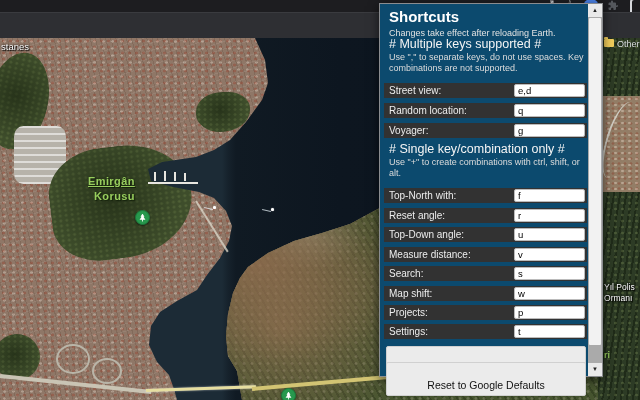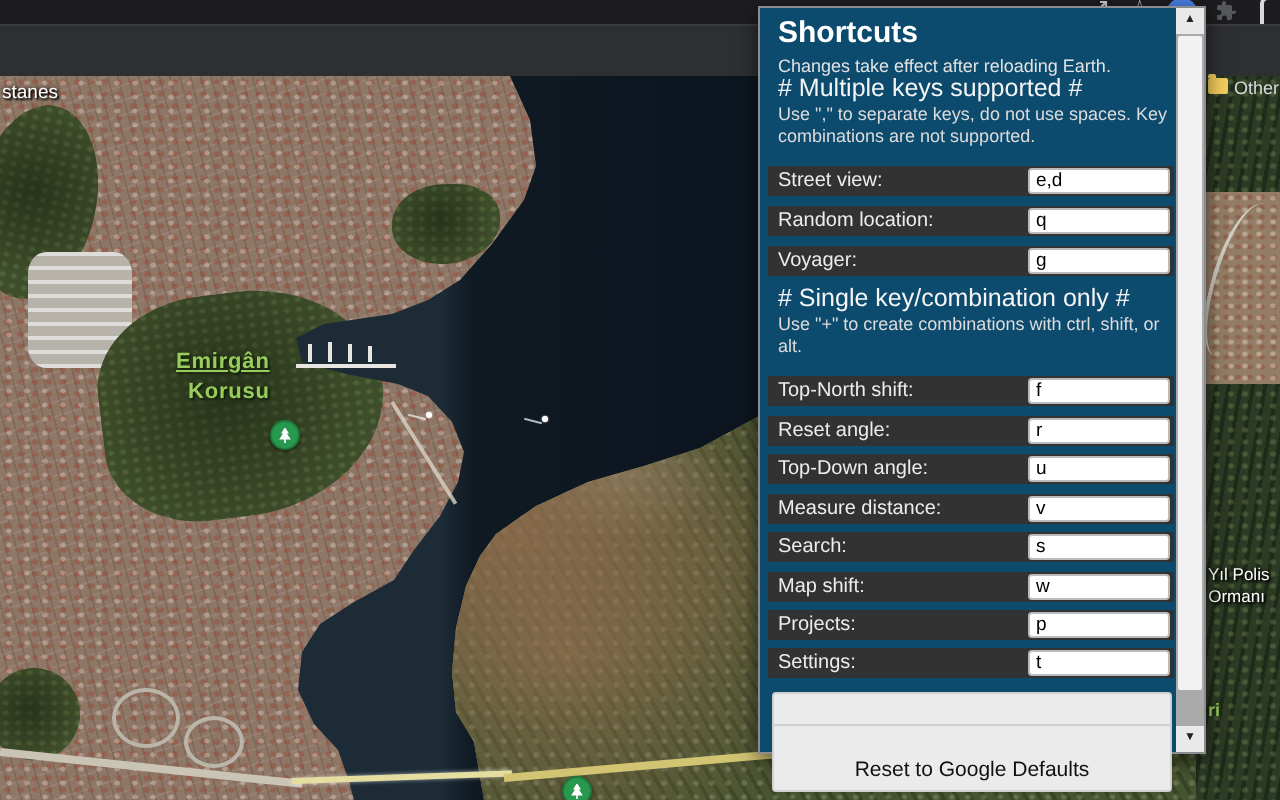--- a/index.html
+++ b/index.html
@@ -174,21 +174,21 @@
   </div>
   <div class="row" style="top:119px;">
     <span class="rlabel">Voyager:</span>
     <input class="rinput" value="g" style="">
   </div>
 
   <div class="p-h" style="top:138px;"># Single key/combination only #</div>
   <div class="p-d" style="top:153px;">Use "+" to create combinations with ctrl, shift, or alt.</div>
 
   <div class="row" style="top:184px;">
-    <span class="rlabel">Top-North shift:</span>
+    <span class="rlabel">Top-North with:</span>
     <input class="rinput" value="f" style="">
   </div>
   <div class="row" style="top:204px;">
     <span class="rlabel">Reset angle:</span>
     <input class="rinput" value="r" style="">
   </div>
   <div class="row" style="top:223px;">
     <span class="rlabel">Top-Down angle:</span>
     <input class="rinput" value="u" style="">
   </div>

